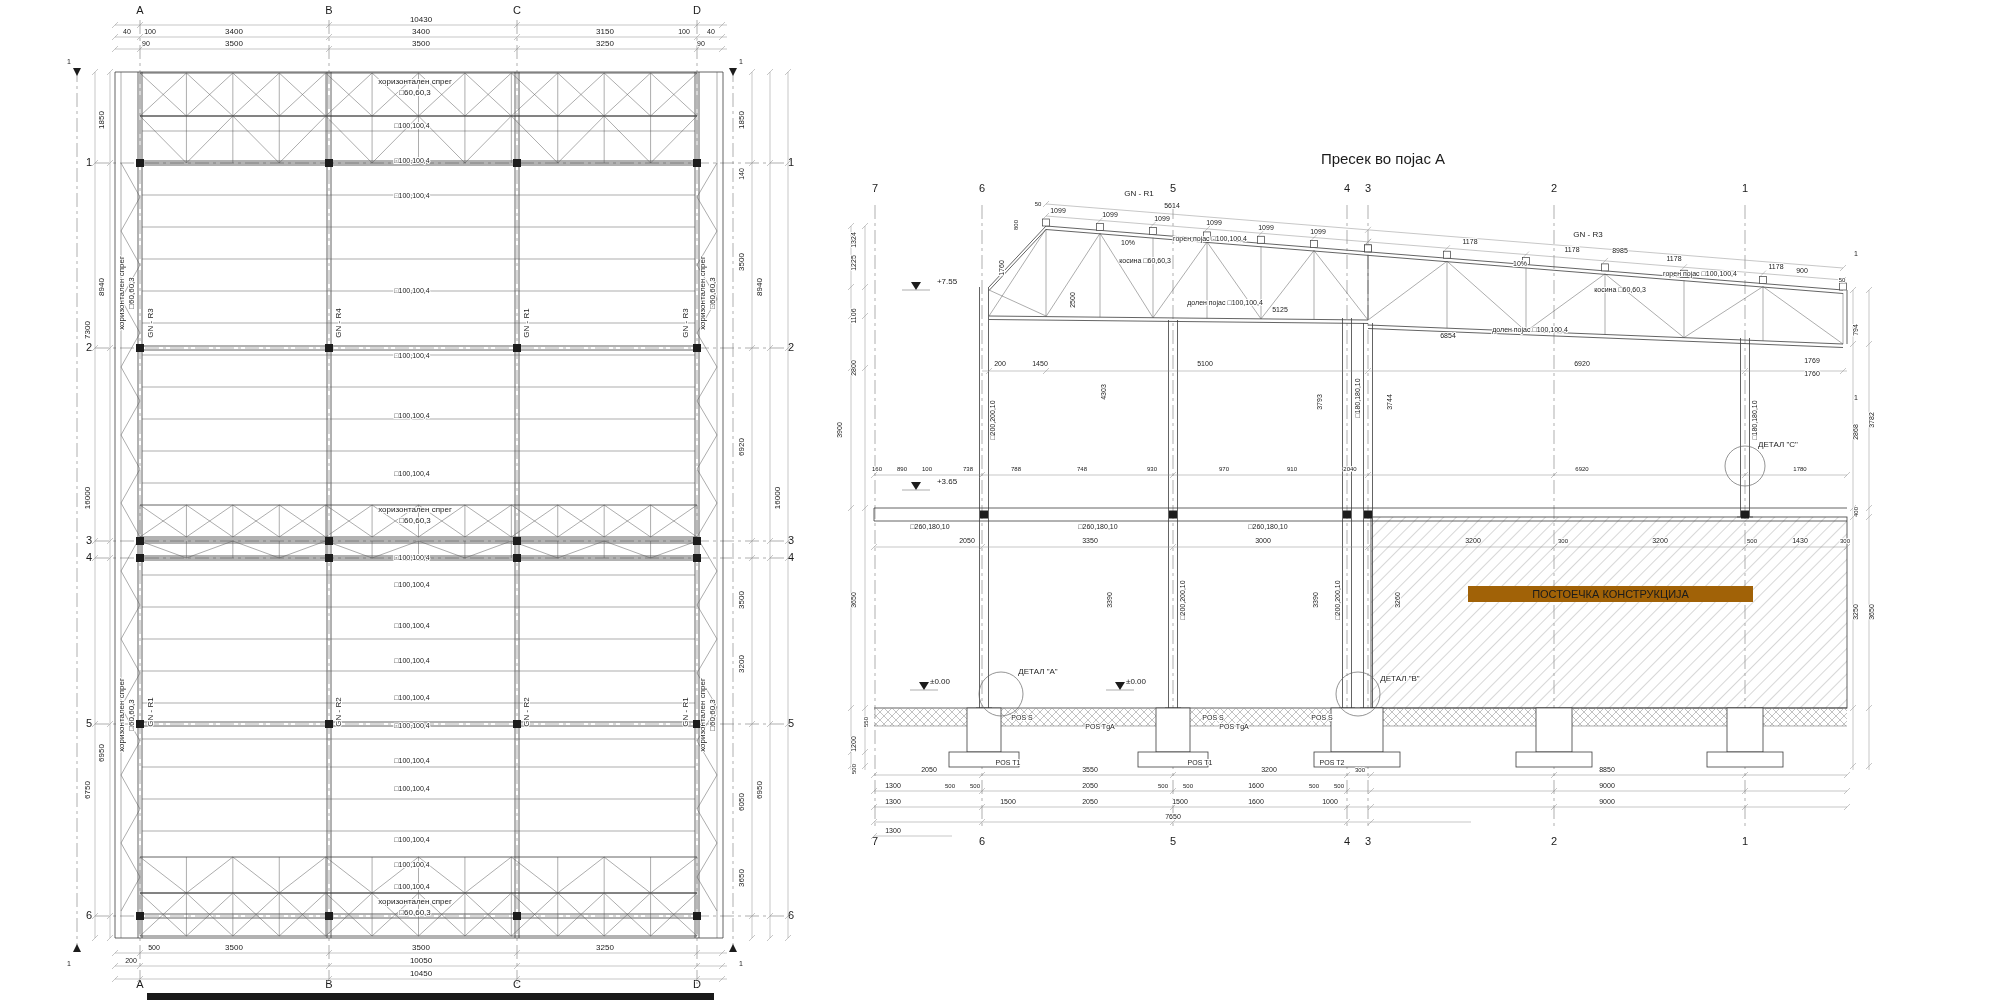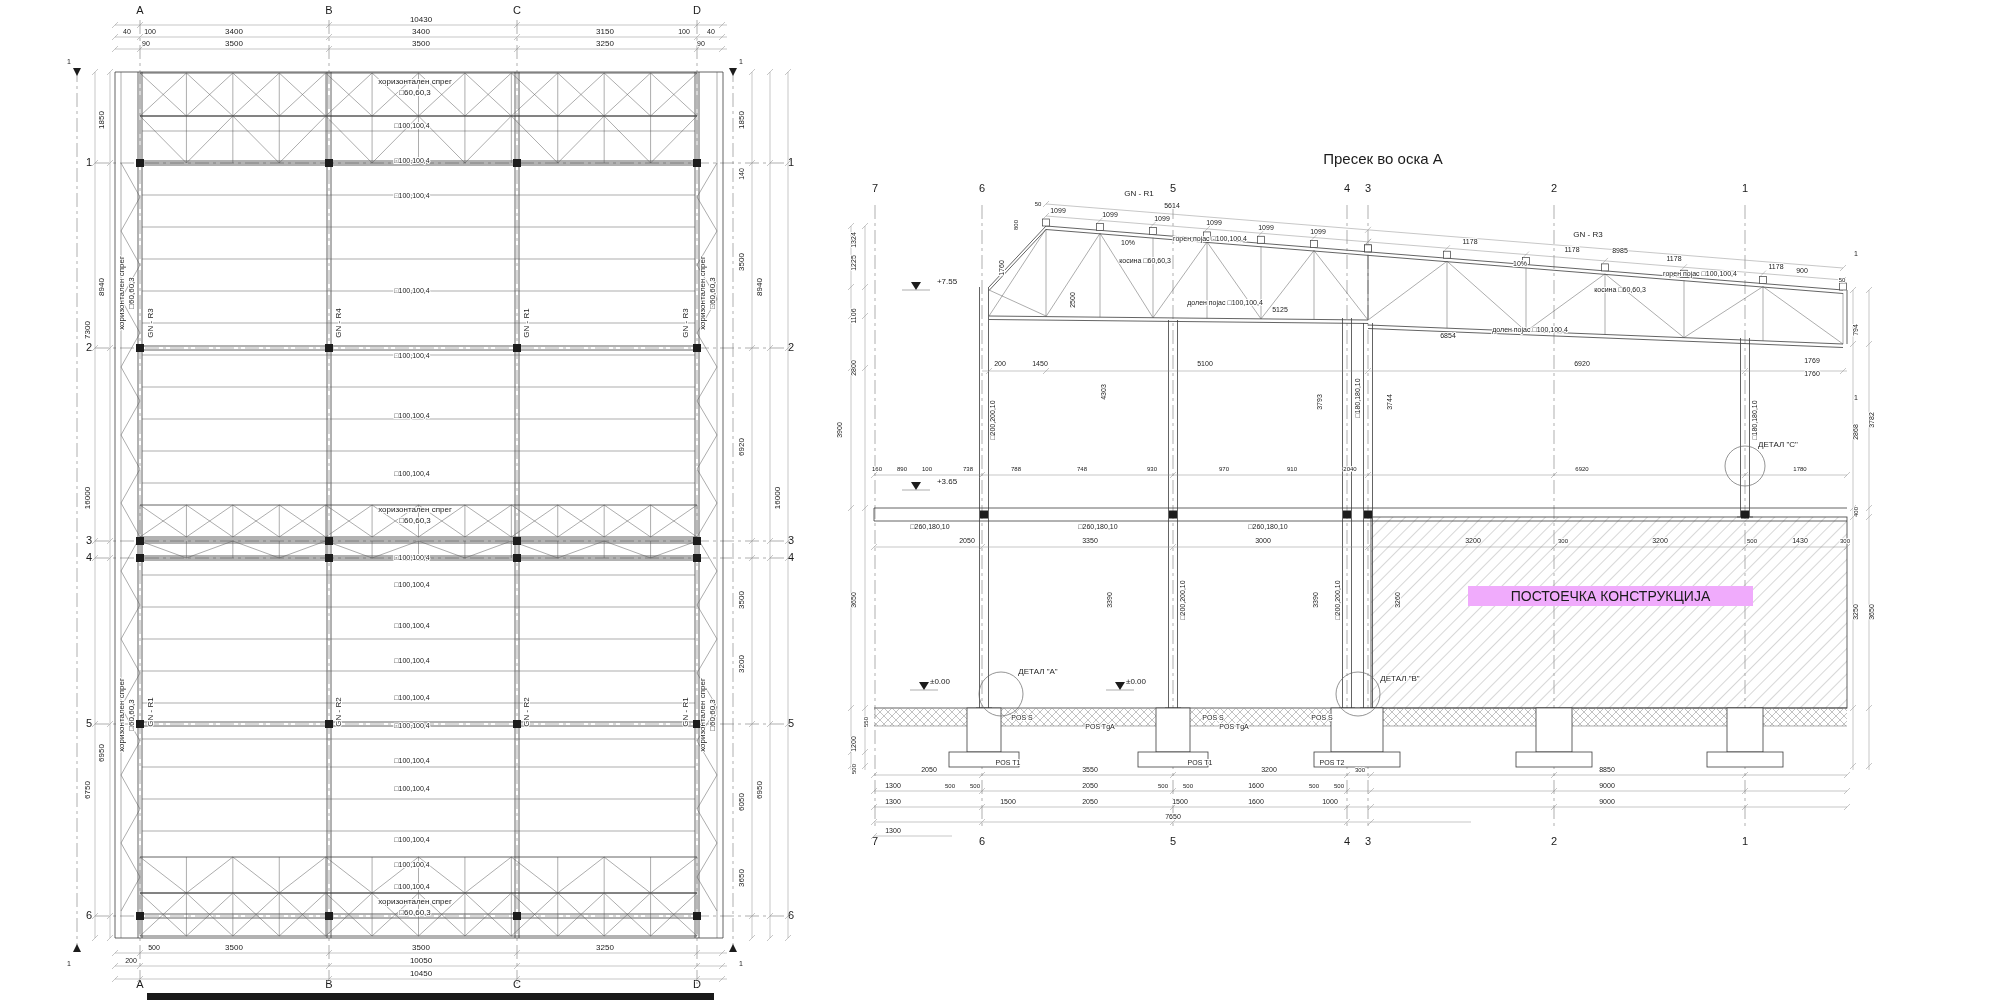--- a/index.html
+++ b/index.html
@@ -6,21 +6,21 @@
   #wrap{position:relative;width:2000px;height:1000px;background:#fff;overflow:hidden;
         font-family:"Liberation Sans",sans-serif;}
   #cad{position:absolute;left:0;top:0;}
   .ln{stroke:#3c3c3c;stroke-width:.8;fill:none}
   .thin{stroke:#5a5a5a;stroke-width:.5;fill:none}
   .dim{stroke:#8f8f8f;stroke-width:.5;fill:none}
   .dash{stroke:#7a7a7a;stroke-width:.6;fill:none;stroke-dasharray:14 4 3 4}
   text.tx{fill:#1b1b1b;font-family:"Liberation Sans",sans-serif;paint-order:stroke;stroke:#fff;stroke-width:2px;stroke-linejoin:round}
   .overlay{position:absolute;color:#1b1b1b;}
   #section-title{left:1283px;top:150px;width:200px;text-align:center;font-size:15px;}
-  #existing-label{left:1468px;top:586px;width:285px;text-align:center;font-size:14px;background:#f0abfc;padding:2px 0;}
+  #existing-label{left:1468px;top:586px;width:285px;text-align:center;font-size:11px;background:#a16207;padding:2px 0;}
 </style>
 </head>
 <body>
 <div id="wrap">
 
 <svg id="cad" width="2000" height="1000" viewBox="0 0 2000 1000">
       <defs>
         <pattern id="hat" width="9" height="9" patternUnits="userSpaceOnUse" patternTransform="rotate(45)">
           <line x1="0" y1="0" x2="0" y2="9" stroke="#9a9a9a" stroke-width="0.8"></line>
         </pattern>
@@ -899,16 +899,16 @@
         <text x="1858" y="432" font-size="7" text-anchor="middle" class="tx" transform="rotate(-90 1858 432)">2868</text>
         <text x="1874" y="420" font-size="7" text-anchor="middle" class="tx" transform="rotate(-90 1874 420)">3782</text>
         <text x="1858" y="512" font-size="6" text-anchor="middle" class="tx" transform="rotate(-90 1858 512)">400</text>
         <text x="1858" y="612" font-size="7" text-anchor="middle" class="tx" transform="rotate(-90 1858 612)">3250</text>
         <text x="1874" y="612" font-size="7" text-anchor="middle" class="tx" transform="rotate(-90 1874 612)">3650</text>
         <text x="1856" y="256" font-size="7" text-anchor="middle" class="tx">1</text>
         <text x="1856" y="400" font-size="7" text-anchor="middle" class="tx">1</text>
       </g>
     </svg>
 
-<div class="overlay" id="section-title">Пресек во оска А</div>
+<div class="overlay" id="section-title">Пресек во појас А</div>
 <div class="overlay" id="existing-label">ПОСТОЕЧКА КОНСТРУКЦИЈА</div>
 
 </div>
 
 </body></html>

